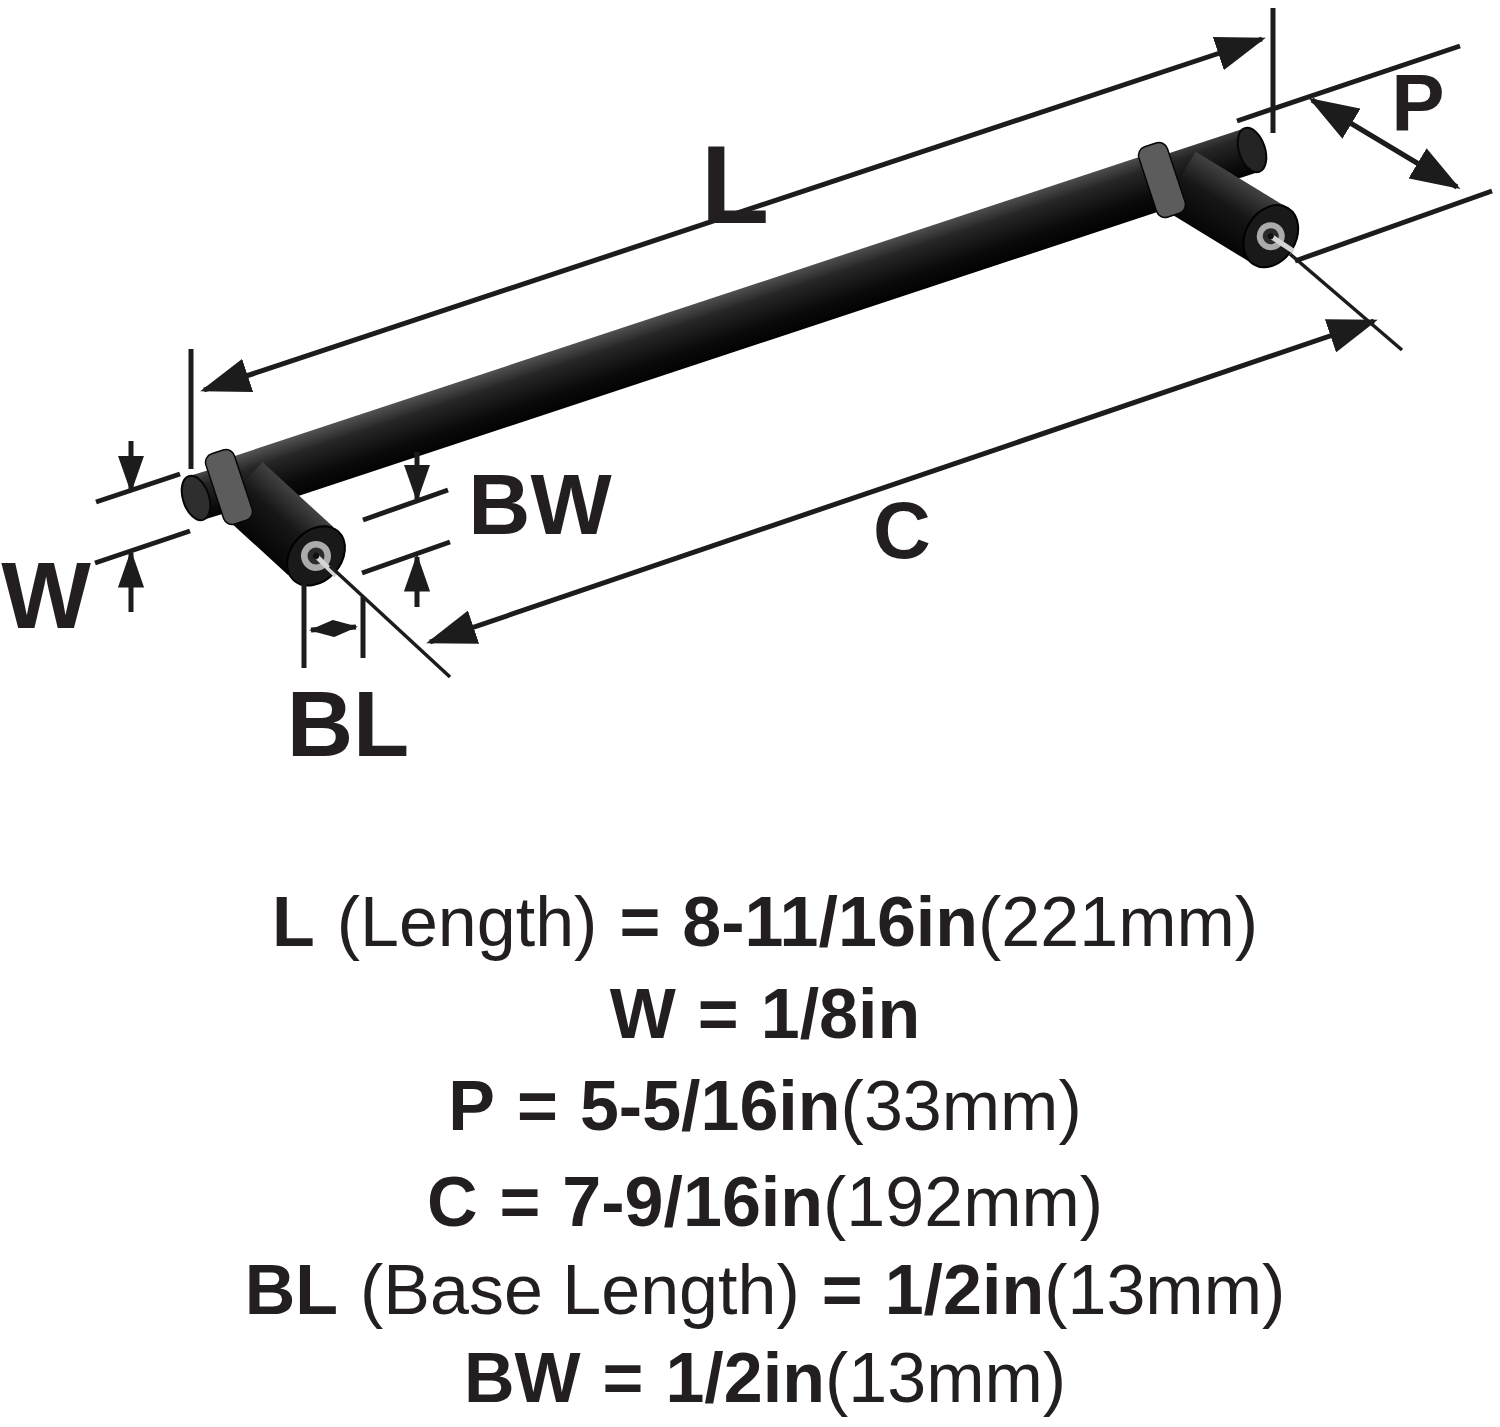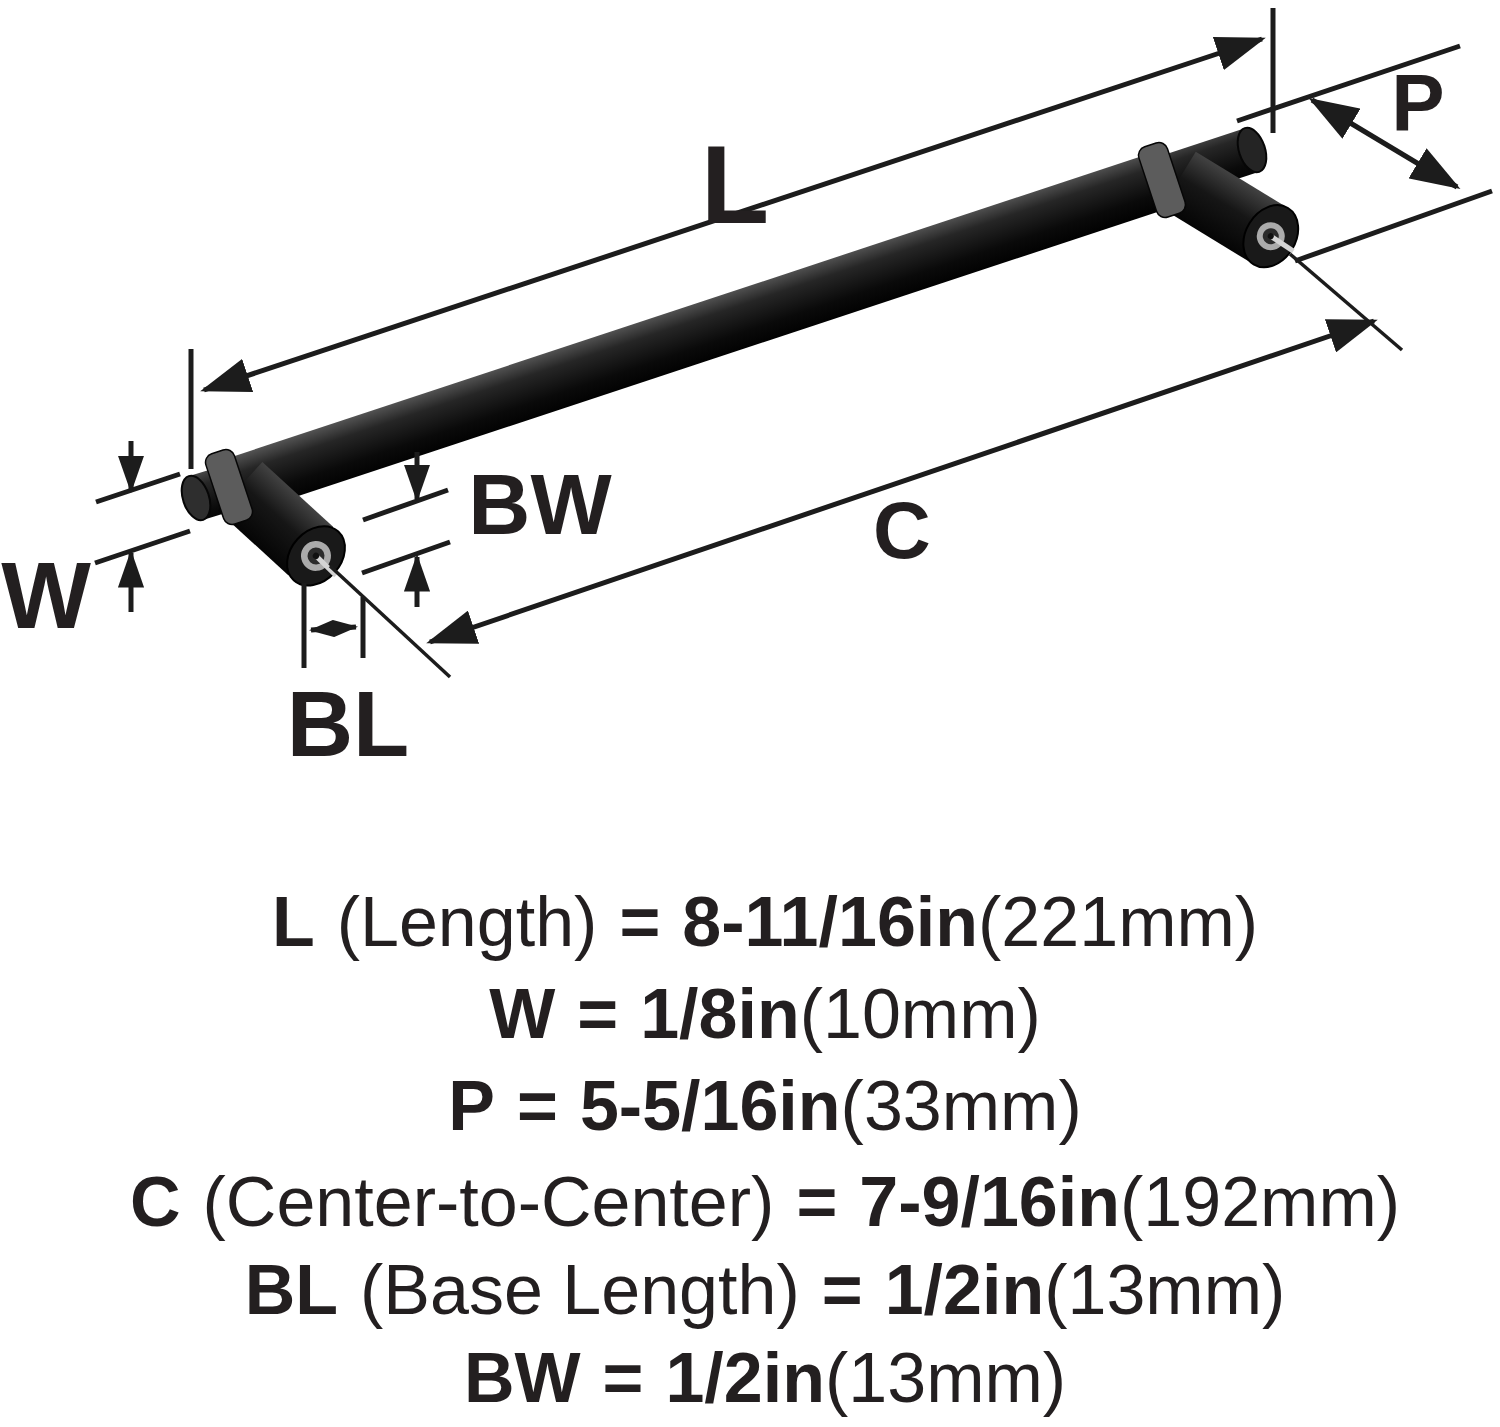--- a/index.html
+++ b/index.html
@@ -139,31 +139,29 @@
     <span class="sym">L</span>
     <span class="lbl">(Length)</span>
     <span class="eq">=</span>
     <span class="in">8-11/16in</span>
     <span class="mm">(221mm)</span>
   </div>
   <div class="spec-line" style="top:979px">
     <span class="sym">W</span>
     <span class="eq">=</span>
     <span class="in">1/8in</span>
-    <span class="mm">(10mm)</span>
   </div>
   <div class="spec-line" style="top:1071px">
     <span class="sym">P</span>
     <span class="eq">=</span>
     <span class="in">5-5/16in</span>
     <span class="mm">(33mm)</span>
   </div>
   <div class="spec-line" style="top:1167px">
     <span class="sym">C</span>
-    <span class="lbl">(Center-to-Center)</span>
     <span class="eq">=</span>
     <span class="in">7-9/16in</span>
     <span class="mm">(192mm)</span>
   </div>
   <div class="spec-line" style="top:1255px">
     <span class="sym">BL</span>
     <span class="lbl">(Base Length)</span>
     <span class="eq">=</span>
     <span class="in">1/2in</span>
     <span class="mm">(13mm)</span>

